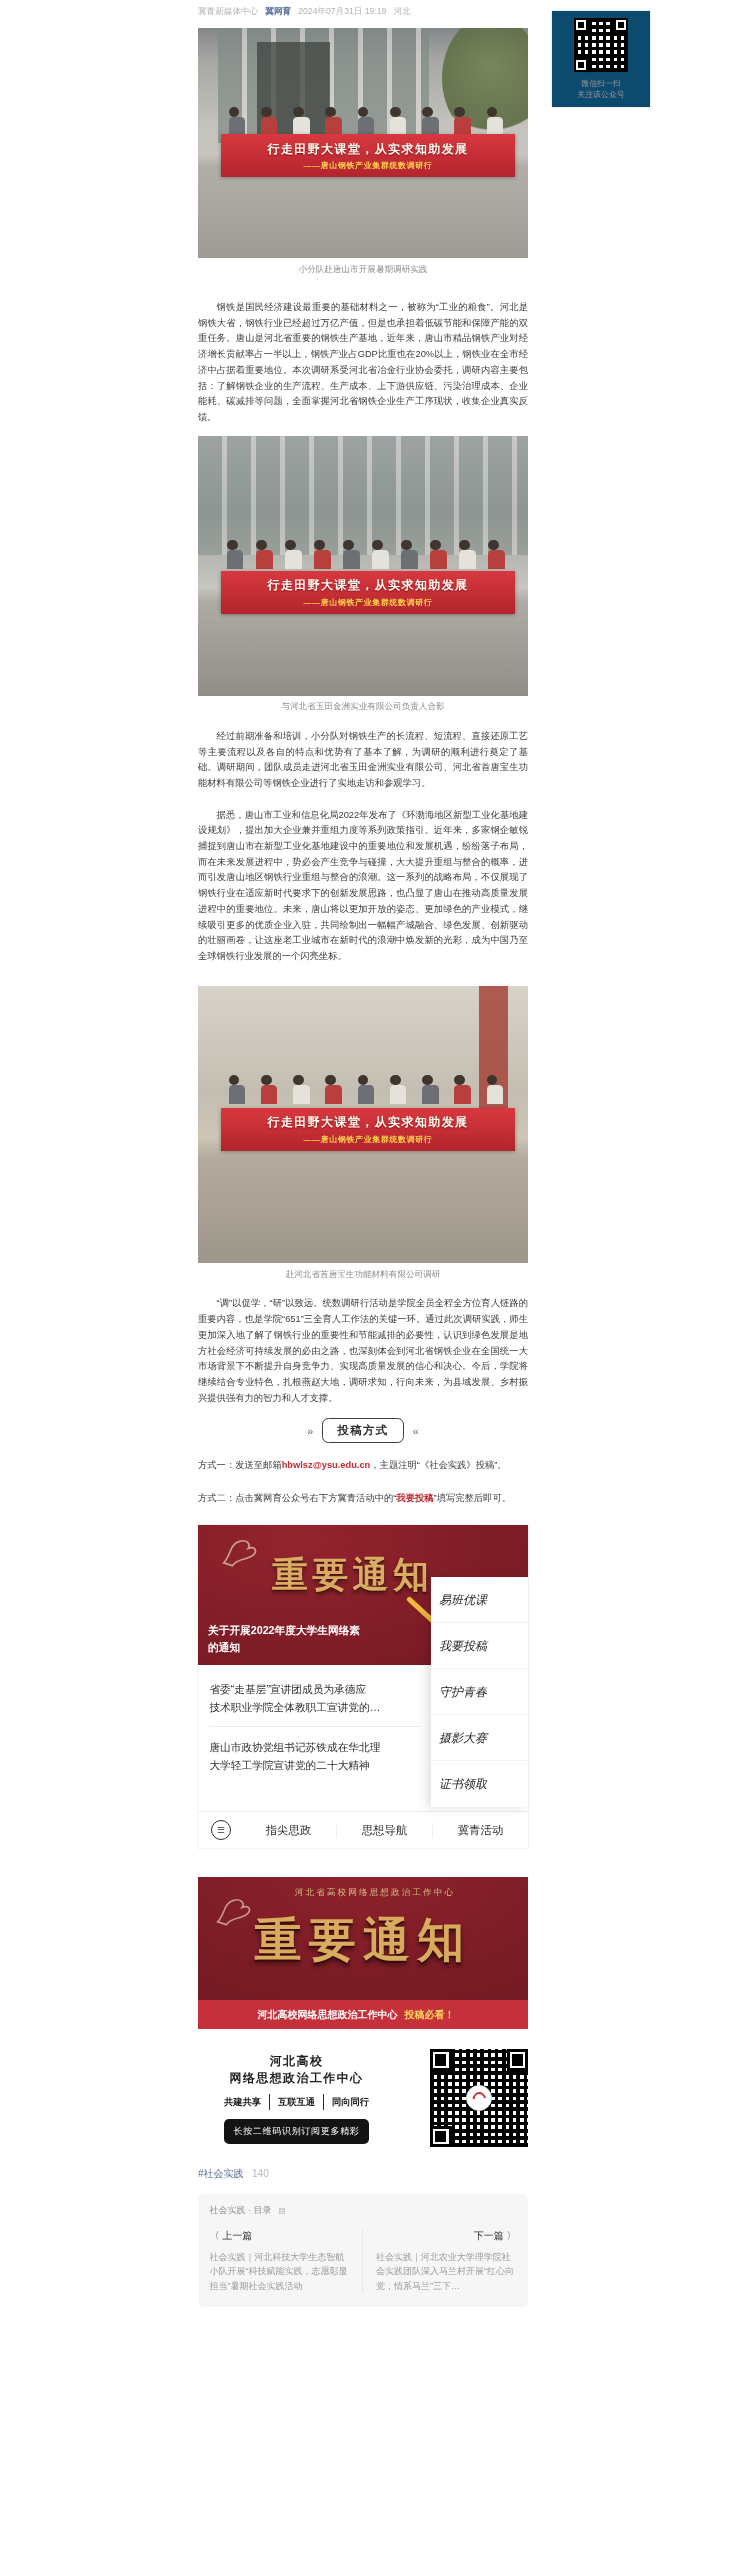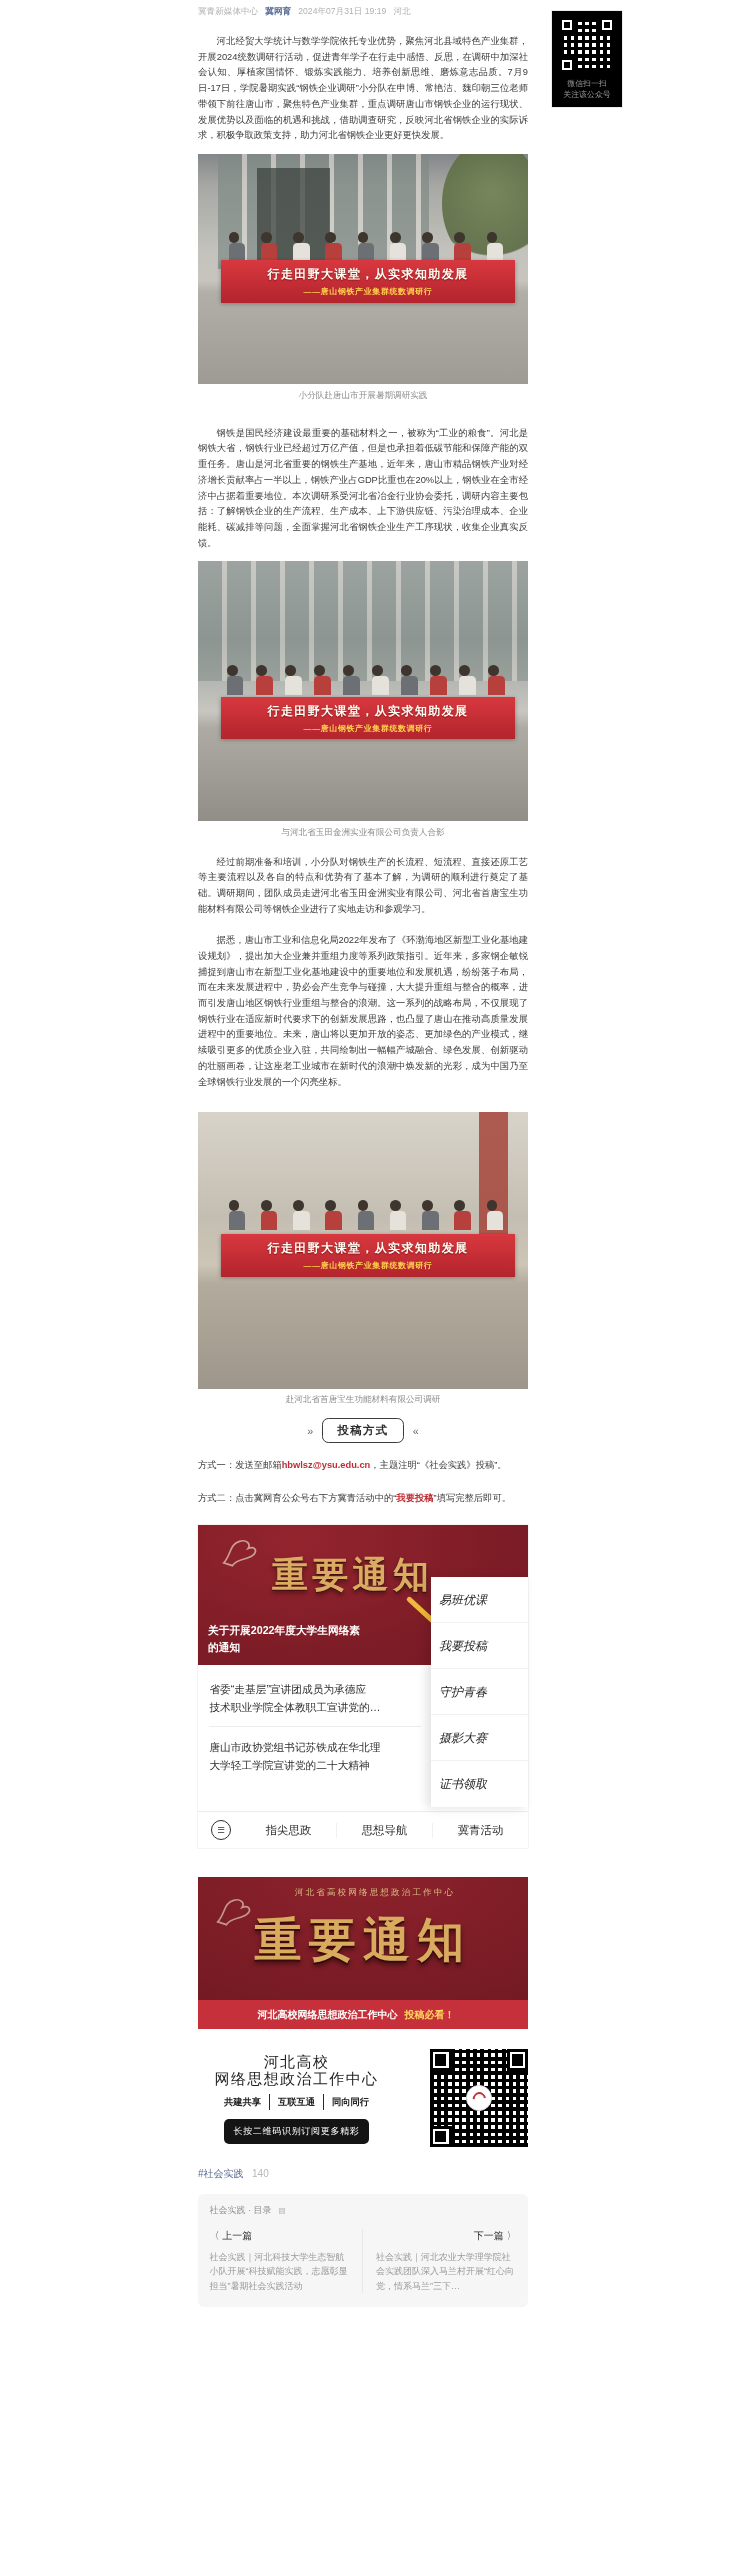--- a/index.html
+++ b/index.html
@@ -8,21 +8,21 @@
   #page { position:relative; width:733px; height:2576px; background:#fff; overflow:hidden; }
 
   .col { position:absolute; left:198px; top:0; width:330px; }
 
   
   .title { margin-top:10px; font-size:12px; font-weight:700; color:#353535; line-height:18.6px; }
   .meta { margin-top:6.4px; font-size:8.6px; color:#b2b2b2; display:flex; gap:7.2px; align-items:flex-end; }
   .meta .acct { color:#576b95; font-weight:600; }
 
   
-  .follow-card { position:absolute; left:551px; top:10px; width:72px; background:#000000;
+  .follow-card { position:absolute; left:551px; top:10px; width:100px; background:#0c4a6e;
     border:0.7px solid #ececec; padding:7.2px 5.7px 6.4px; text-align:center; }
   .qr { position:relative; background:
       repeating-linear-gradient(90deg,#000 0 3.6px,transparent 3.6px 7.2px),
       repeating-linear-gradient(0deg,#000 0 3.6px,#fff 3.6px 7.2px); }
   .qr-sm { width:54px; height:54px; margin:0 auto; }
   .finder { position:absolute; border:2.9px solid #000; background:#fff; }
   .finder::after { content:""; position:absolute; inset:2.1px; background:#000; }
   .qr-sm .finder { width:14.3px; height:14.3px; }
   .f-tl { left:0; top:0; } .f-tr { right:0; top:0; } .f-bl { left:0; bottom:0; }
   .follow-card .t { margin-top:5.7px; font-size:7.9px; color:#9a9a9a; line-height:11.4px; }
@@ -102,21 +102,21 @@
   .seal::before { content:""; position:absolute; inset:5.7px; border:3.6px solid transparent;
       border-top-color:#c6353c; border-right-color:#c6353c; border-radius:50%; transform:rotate(20deg); }
   .seal::after { content:""; position:absolute; inset:12px; border:2.9px solid transparent;
       border-bottom-color:#c6353c; border-radius:50%; transform:rotate(-30deg); }
   .credit-line { margin-top:9.3px; font-size:9.7px; color:#3f3f3f; font-weight:600; }
   .credit-line + .credit-line { margin-top:6.4px; }
 
   
   .footer { margin-top:20px; display:flex; justify-content:space-between; align-items:center; }
   .f-left { width:197px; text-align:center; }
-  .org { font-size:15px; font-weight:400; color:#1f1f1f; line-height:17px; letter-spacing:1.4px;text-align:center; }
+  .org { font-size:12px; font-weight:700; color:#1f1f1f; line-height:17px; letter-spacing:1.4px;text-align:center; }
   .slog { margin-top:7.2px; display:flex; justify-content:center; }
   .slog span { font-size:9.3px; font-weight:800; color:#222; padding:1.4px 7.9px; }
   .slog span + span { border-left:1.4px solid #2b2b2b; }
   .qr-btn { display:inline-block; margin-top:9.3px; background:#141414; color:#fff; font-size:9px;
       padding:5.7px 9.3px; border-radius:5px; letter-spacing:0.7px; }
   .qr-lg { width:98px; height:98px; }
   .qr-lg .finder { width:21.5px; height:21.5px; border-width:3.6px; }
   .qr-logo { position:absolute; left:50%; top:50%; width:26px; height:26px; margin:-13px 0 0 -13px;
       background:#fff; border:0.7px solid #e4e4e4; border-radius:50%; }
   .qr-logo::after { content:""; position:absolute; inset:5.7px; border:2.1px solid transparent;
@@ -156,21 +156,20 @@
 
   <div class="col">
 
     <div class="meta">
       <span>冀青新媒体中心</span>
       <span class="acct">冀网育</span>
       <span>2024年07月31日 19:19</span>
       <span>河北</span>
     </div>
 
-    <p class="para">河北经贸大学统计与数学学院依托专业优势，聚焦河北县域特色产业集群，开展2024统数调研行活动，促进青年学子在行走中感悟、反思，在调研中加深社会认知、厚植家国情怀、锻炼实践能力、培养创新思维、磨炼意志品质。7月9日-17日，学院暑期实践“钢铁企业调研”小分队在申博、常艳洁、魏印朝三位老师带领下前往唐山市，聚焦特色产业集群，重点调研唐山市钢铁企业的运行现状、发展优势以及面临的机遇和挑战，借助调查研究，反映河北省钢铁企业的实际诉求，积极争取政策支持，助力河北省钢铁企业更好更快发展。</p>
 
     <div class="figure">
       <div class="photo ph1">
         <div class="blk glass"></div>
         <div class="blk door"></div>
         <div class="blk tree"></div>
         <div class="crowd" style="top:34%;">
           <i></i>
             <i></i>
             <i></i>
@@ -232,20 +231,21 @@
             <i></i>
         </div>
         <div class="banner" style="top:44%;">
           <div class="b1">行走田野大课堂，从实求知助发展</div>
           <div class="b2">——唐山钢铁产业集群统数调研行</div>
         </div>
       </div>
       <div class="caption">赴河北省首唐宝生功能材料有限公司调研</div>
     </div>
 
+    <p class="para">“调”以促学，“研”以致远。统数调研行活动是学院全员全程全方位育人链路的重要内容，也是学院“651”三全育人工作法的关键一环。通过此次调研实践，师生更加深入地了解了钢铁行业的重要性和节能减排的必要性，认识到绿色发展是地方社会经济可持续发展的必由之路，也深刻体会到河北省钢铁企业在全国统一大市场背景下不断提升自身竞争力、实现高质量发展的信心和决心。今后，学院将继续结合专业特色，扎根燕赵大地，调研求知，行向未来，为县域发展、乡村振兴提供强有力的智力和人才支撑。</p>
 
     <div class="badge-wrap">
       <span class="badge-arrow">»</span>
       <span class="badge">投稿方式</span>
       <span class="badge-arrow">«</span>
     </div>
     <p class="way"><span>方式一：发送至邮箱</span><span class="red">hbwlsz@ysu.edu.cn</span><span>，主题注明“《社会实践》投稿”。</span></p>
     <p class="way" style="margin-top:17px;"><span>方式二：点击冀网育公众号右下方冀青活动中的“</span><span class="red">我要投稿</span><span>”填写完整后即可。</span></p>
 
     <div class="promo1">

